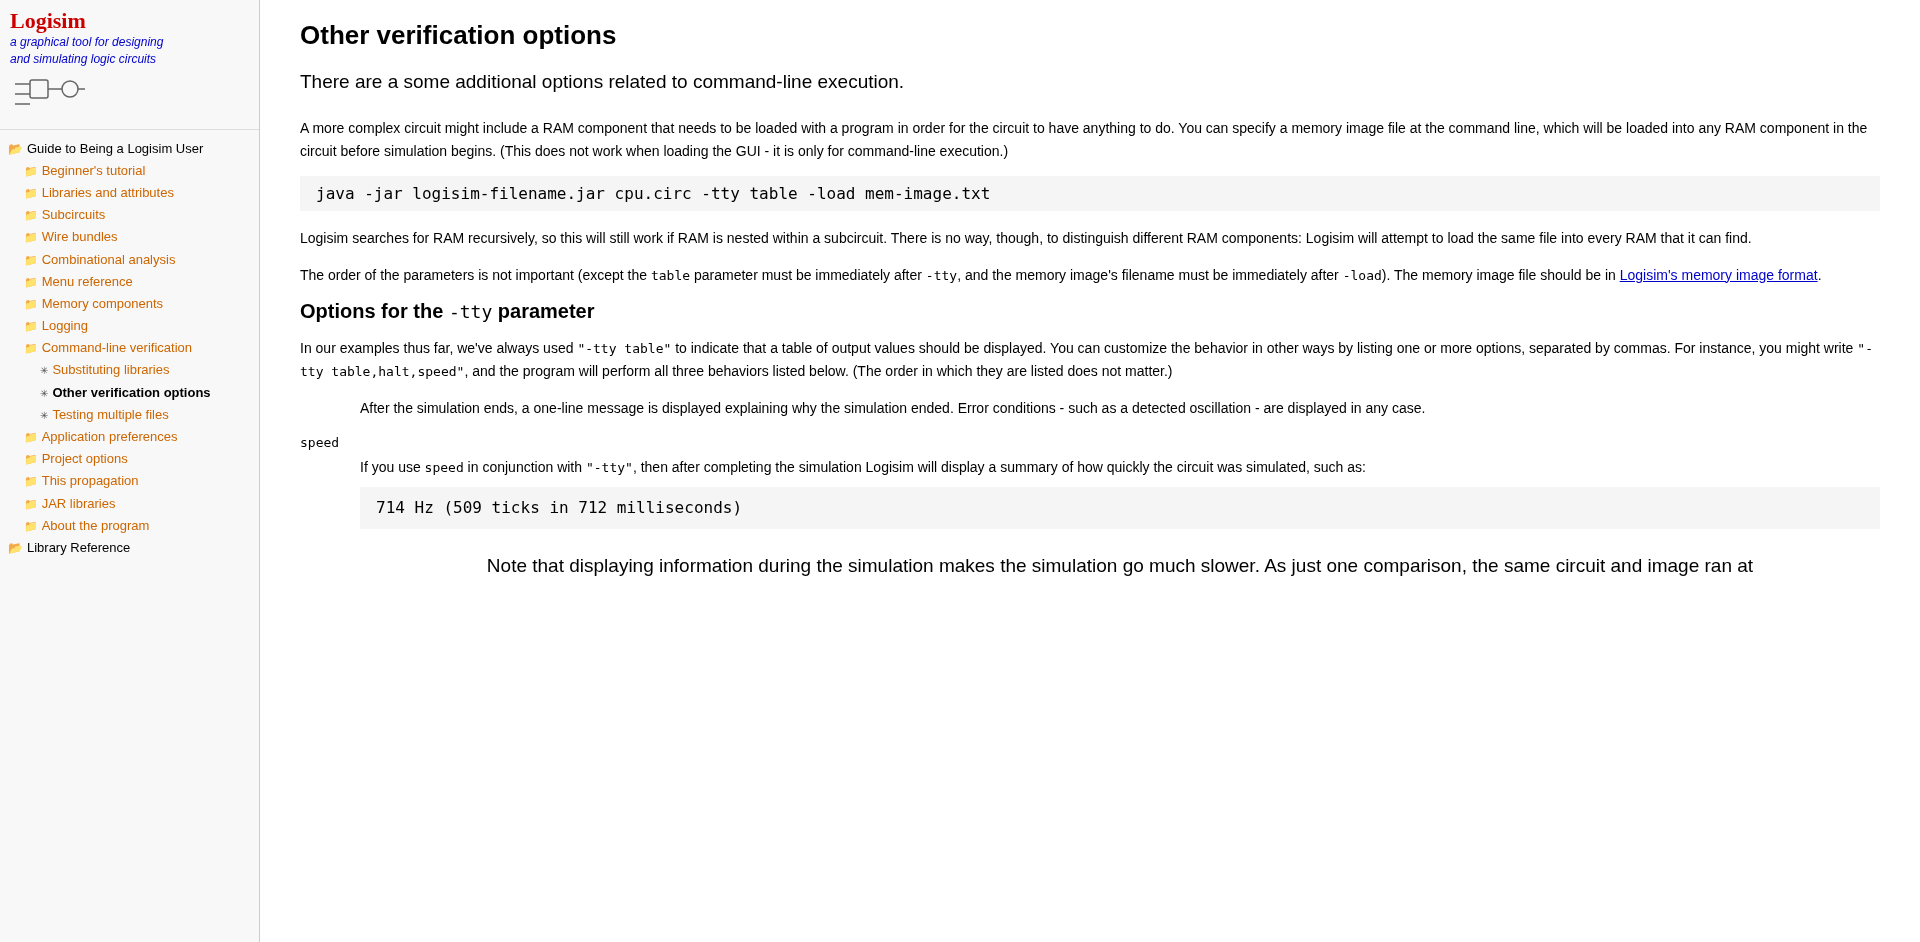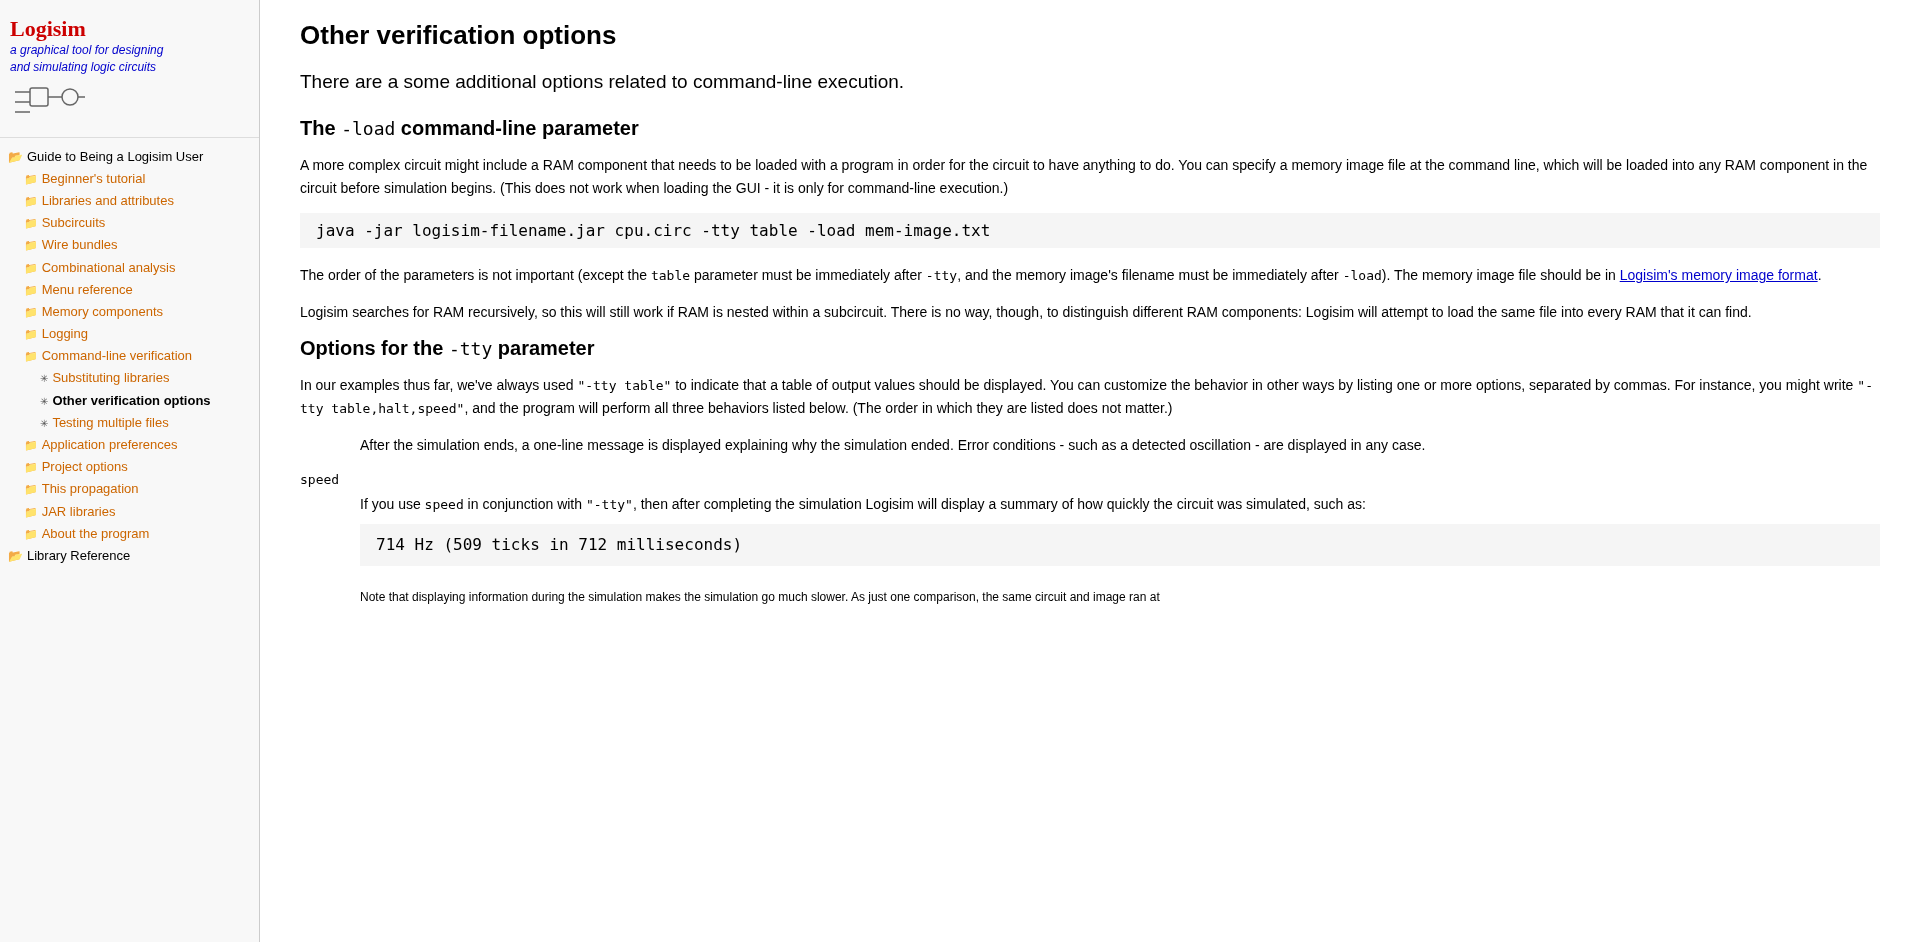--- a/index.html
+++ b/index.html
@@ -5,21 +5,21 @@
     * { margin: 0; padding: 0; box-sizing: border-box; }
     body { font-family: Arial, sans-serif; font-size: 14px; color: #000; display: flex; height: 100vh; overflow: hidden; }
 
     
     #sidebar {
       width: 260px;
       min-width: 260px;
       background: #f8f8f8;
       border-right: 1px solid #ccc;
       overflow-y: auto;
-      padding: 8px 0;
+      padding: 0 0;
     }
 
     .logo-area {
       padding: 8px 10px 12px 10px;
       border-bottom: 1px solid #ddd;
       margin-bottom: 8px;
     }
 
     .logo-title {
       font-size: 22px;
@@ -147,23 +147,24 @@
     }
 
     .option-desc {
       font-size: 14px;
       line-height: 1.6;
       margin-left: 60px;
       margin-bottom: 10px;
     }
 
     .note-text {
-      font-size: 12px;
+      font-size: 19px;
       line-height: 1.6;
       margin-top: 22px;
+      text-align: center;
     }
   </style>
 </head>
 <body>
 
 <div id="sidebar">
   <div class="logo-area">
     <div class="logo-title">Logisim</div>
     <div class="logo-subtitle">a graphical tool for designing<br>and simulating logic circuits</div>
     <svg class="logo-diagram" viewBox="0 0 80 40">
@@ -263,35 +264,32 @@
     <span class="link">Library Reference</span>
   </div>
 </div>
 
 <div id="main">
 
   <h1 class="page-title">Other verification options</h1>
 
   <p class="intro-text">There are a some additional options related to command-line execution.</p>
 
-  <h2 class="section-heading">
-    <span>The </span><code>-load</code><span> command-line parameter</span>
-  </h2>
 
   <p class="body-text">A more complex circuit might include a RAM component that needs to be loaded with a program in order for the circuit to have anything to do. You can specify a memory image file at the command line, which will be loaded into any RAM component in the circuit before simulation begins. (This does not work when loading the GUI - it is only for command-line execution.)</p>
 
   <div class="code-block">
     <span>java -jar logisim-filename.jar cpu.circ -tty table -load mem-image.txt</span>
   </div>
+
+  <p class="body-text">Logisim searches for RAM recursively, so this will still work if RAM is nested within a subcircuit. There is no way, though, to distinguish different RAM components: Logisim will attempt to load the same file into every RAM that it can find.</p>
 
   <p class="body-text">
     <span>The order of the parameters is not important (except the </span><code>table</code><span> parameter must be immediately after </span><code>-tty</code><span>, and the memory image's filename must be immediately after </span><code>-load</code><span>). The memory image file should be in </span><a href="#" class="content-link">Logisim's memory image format</a><span>.</span>
   </p>
-
-  <p class="body-text">Logisim searches for RAM recursively, so this will still work if RAM is nested within a subcircuit. There is no way, though, to distinguish different RAM components: Logisim will attempt to load the same file into every RAM that it can find.</p>
 
   <h2 class="section-heading">
     <span>Options for the </span><code>-tty</code><span> parameter</span>
   </h2>
 
   <p class="body-text">
     <span>In our examples thus far, we've always used </span><code>"-tty table"</code><span> to indicate that a table of output values should be displayed. You can customize the behavior in other ways by listing one or more options, separated by commas. For instance, you might write </span><code>"-tty table,halt,speed"</code><span>, and the program will perform all three behaviors listed below. (The order in which they are listed does not matter.)</span>
   </p>
 
   <div class="option-desc">After the simulation ends, a one-line message is displayed explaining why the simulation ended. Error conditions - such as a detected oscillation - are displayed in any case.</div>

